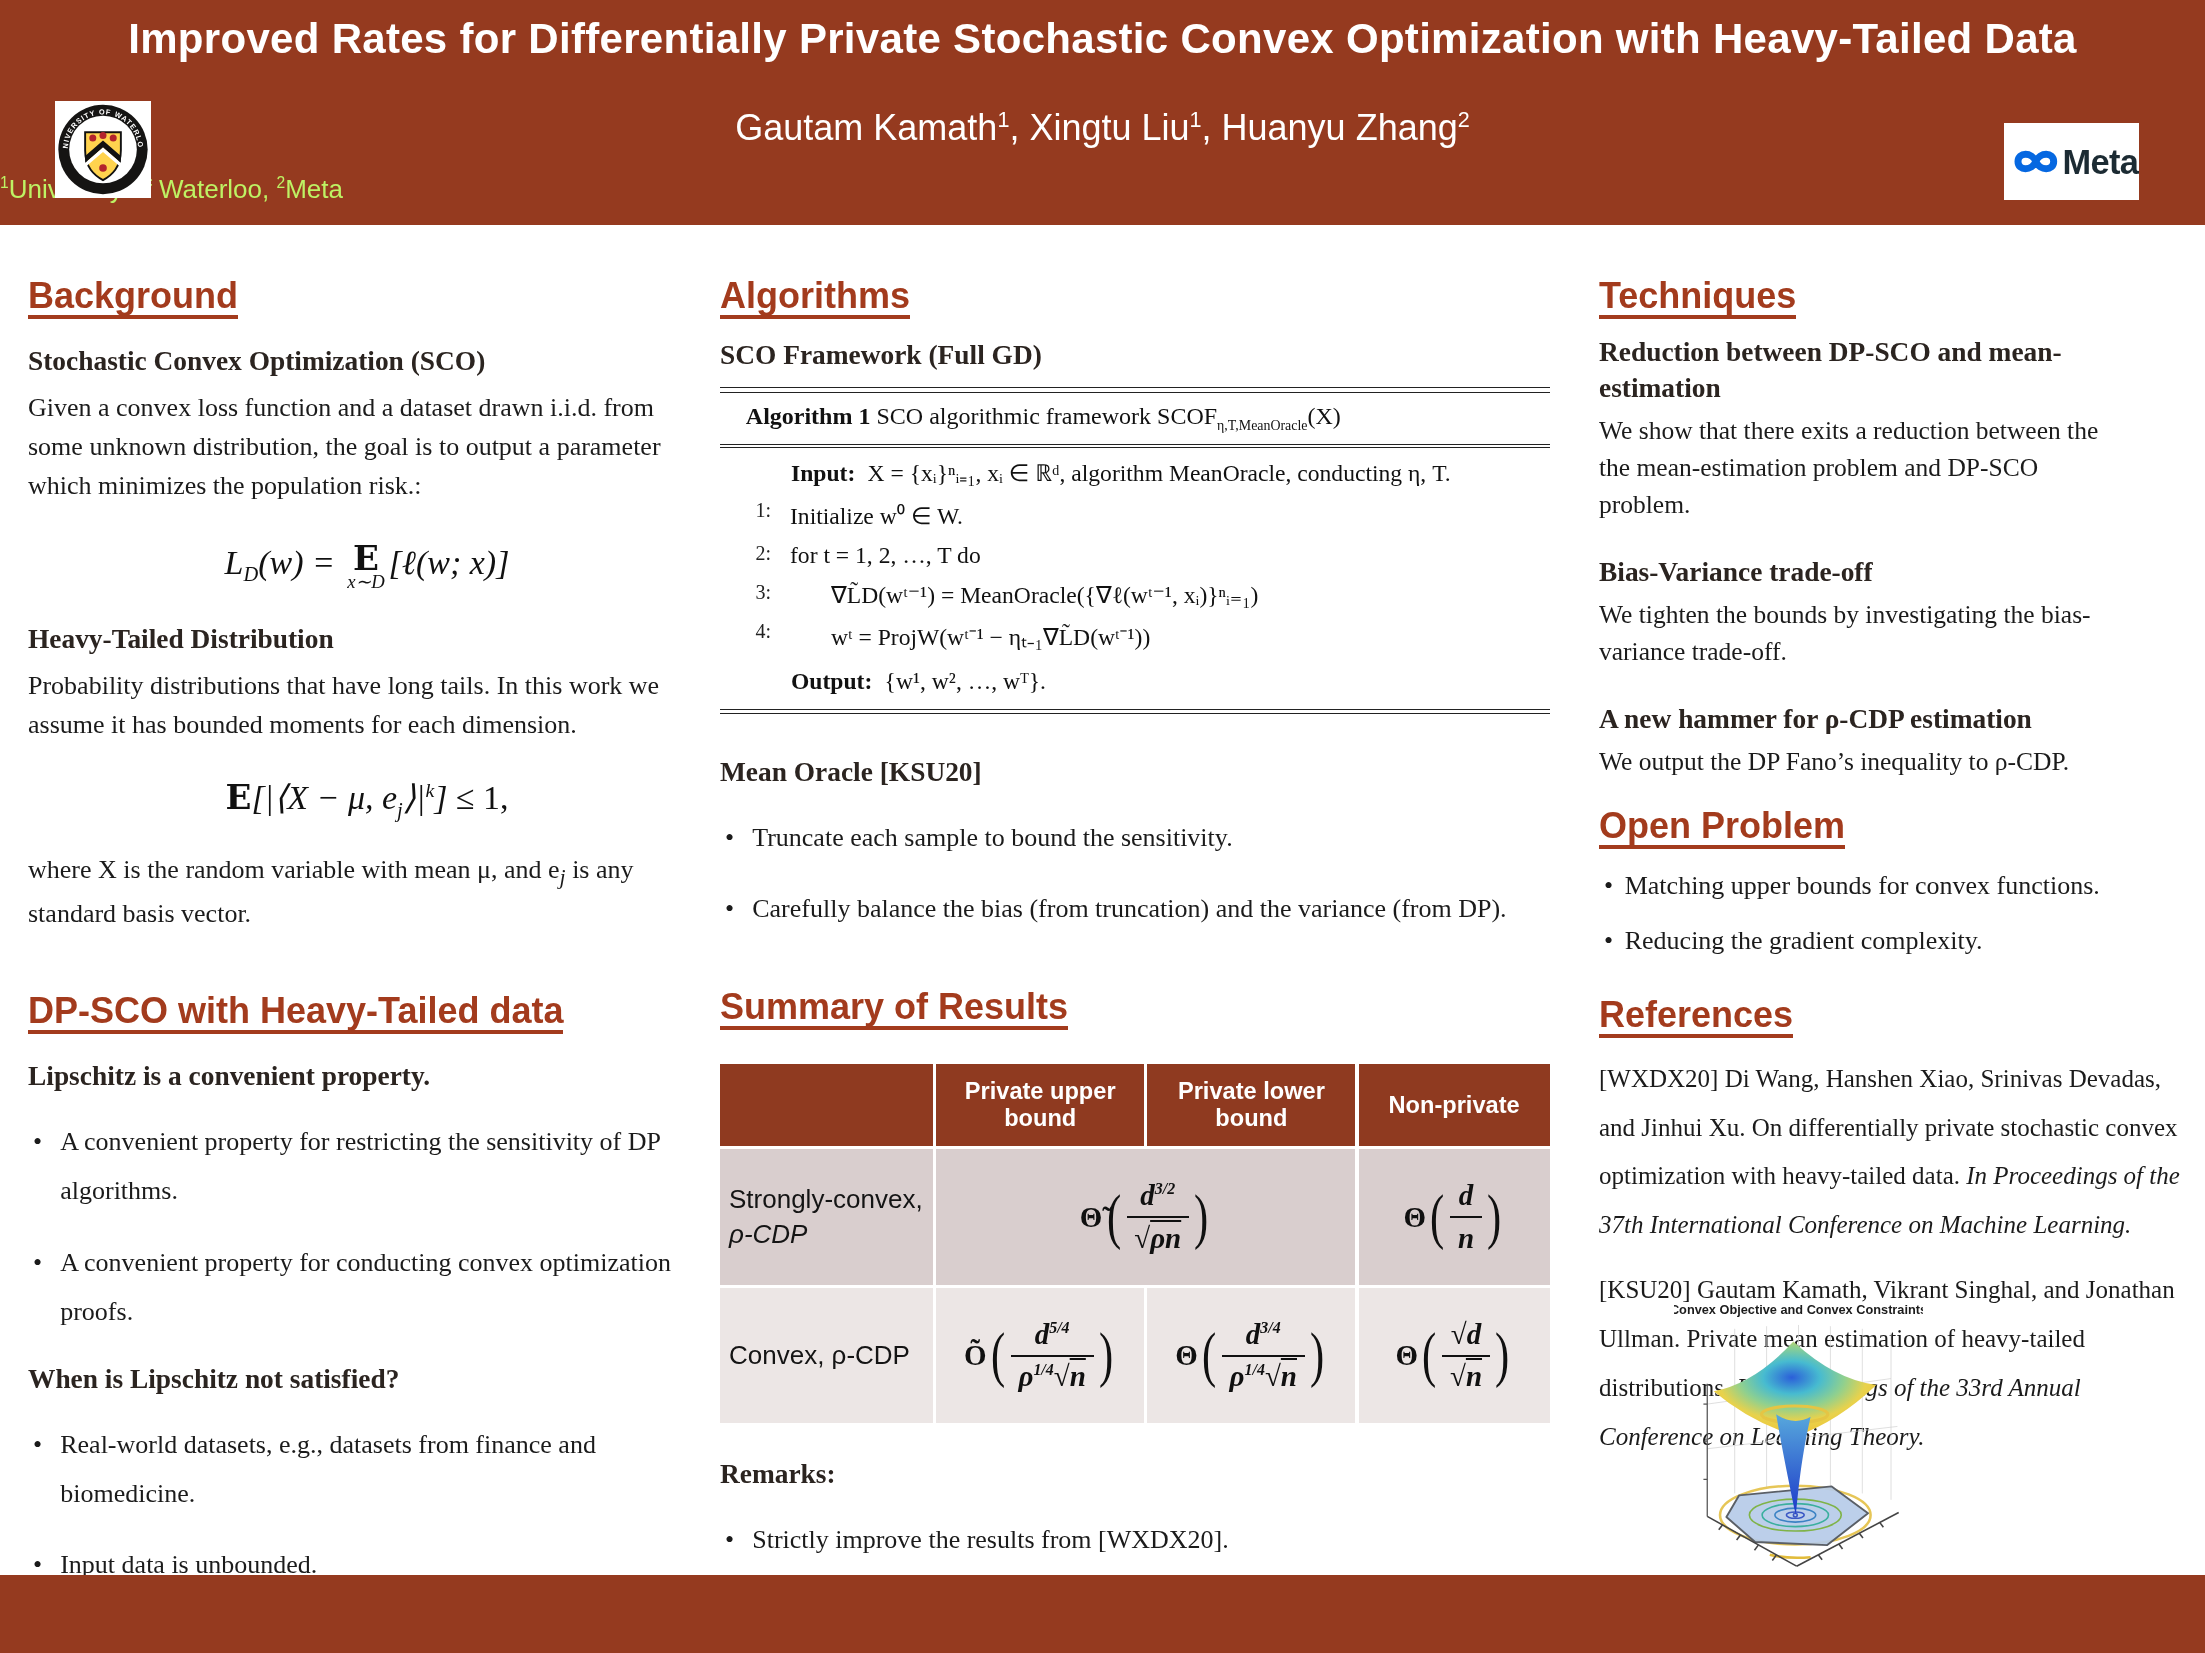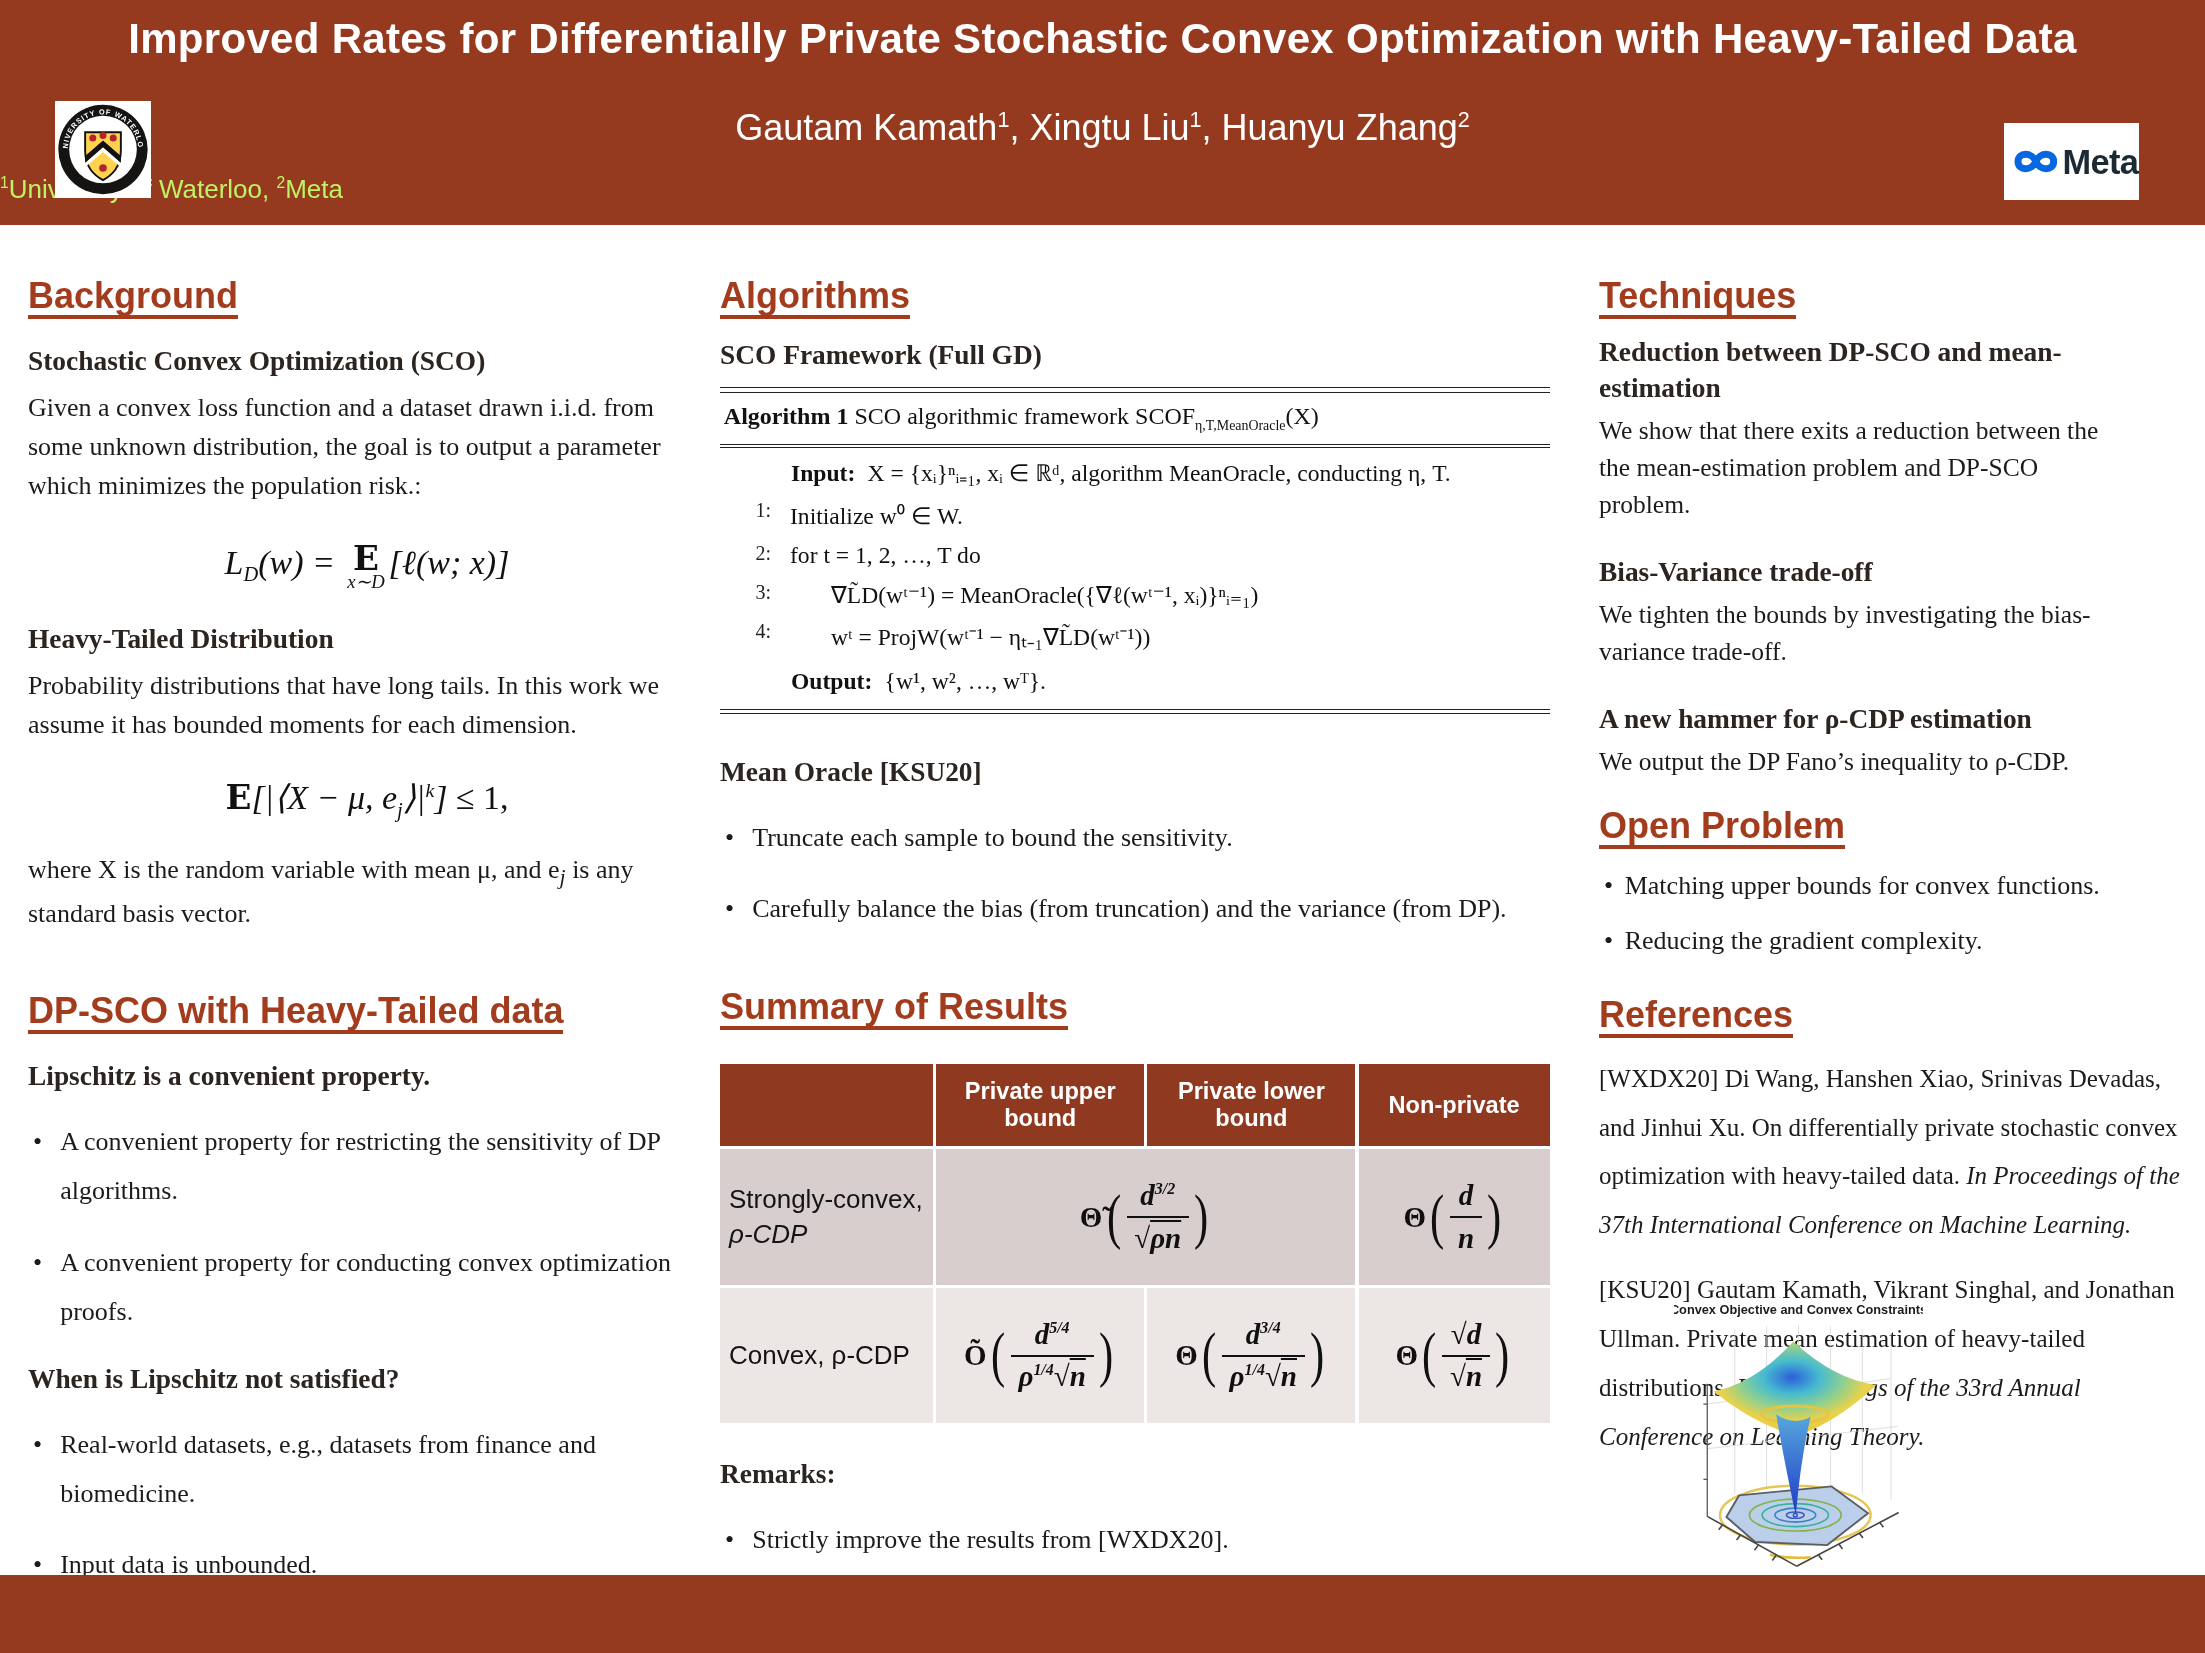--- a/index.html
+++ b/index.html
@@ -50,21 +50,21 @@
   
   .bullet-item{display:flex;gap:18px;font-size:26px;line-height:1.8;margin:12.8px 0;}
   .bullet-item .dot{flex:0 0 auto;padding-left:5.1px;}
   .loose .bullet-item{margin:22px 0;line-height:1.9;}
   .tight .bullet-item{margin:19px 0;line-height:1.4;gap:11.5px;}
 
   
   .algo{margin-top:14px;font-size:23.6px;color:#111;}
   .rule-d{height:3.2px;border-top:1.9px solid #222;border-bottom:1.9px solid #222;}
   .rule-d.thin{height:2.6px;border-top:1.3px solid #222;border-bottom:1.3px solid #222;}
-  .algo-title{font-size:24px;padding:10.2px 3.8px;}
+  .algo-title{font-size:24px;padding:10.2px 3.8px;margin-left:22px;}
   .algo-title sub{font-size:58%;}
   .algo-input{padding:7.7px 3.8px 5.1px 71px;}
   .algo-input b{margin-right:6.4px;}
   .algo-step{display:flex;padding:5.7px 0;}
   .algo-step .sn{width:51px;text-align:right;margin-right:19px;font-size:20px;color:#222;flex:0 0 auto;}
   .algo-step.ind .st{padding-left:41px;}
   .algo .out{padding-top:10.2px;padding-bottom:14px;}
 
   
   .rtable{display:grid;grid-template-columns:213px 208px 208px 191px;gap:3.2px;background:#ffffff;

